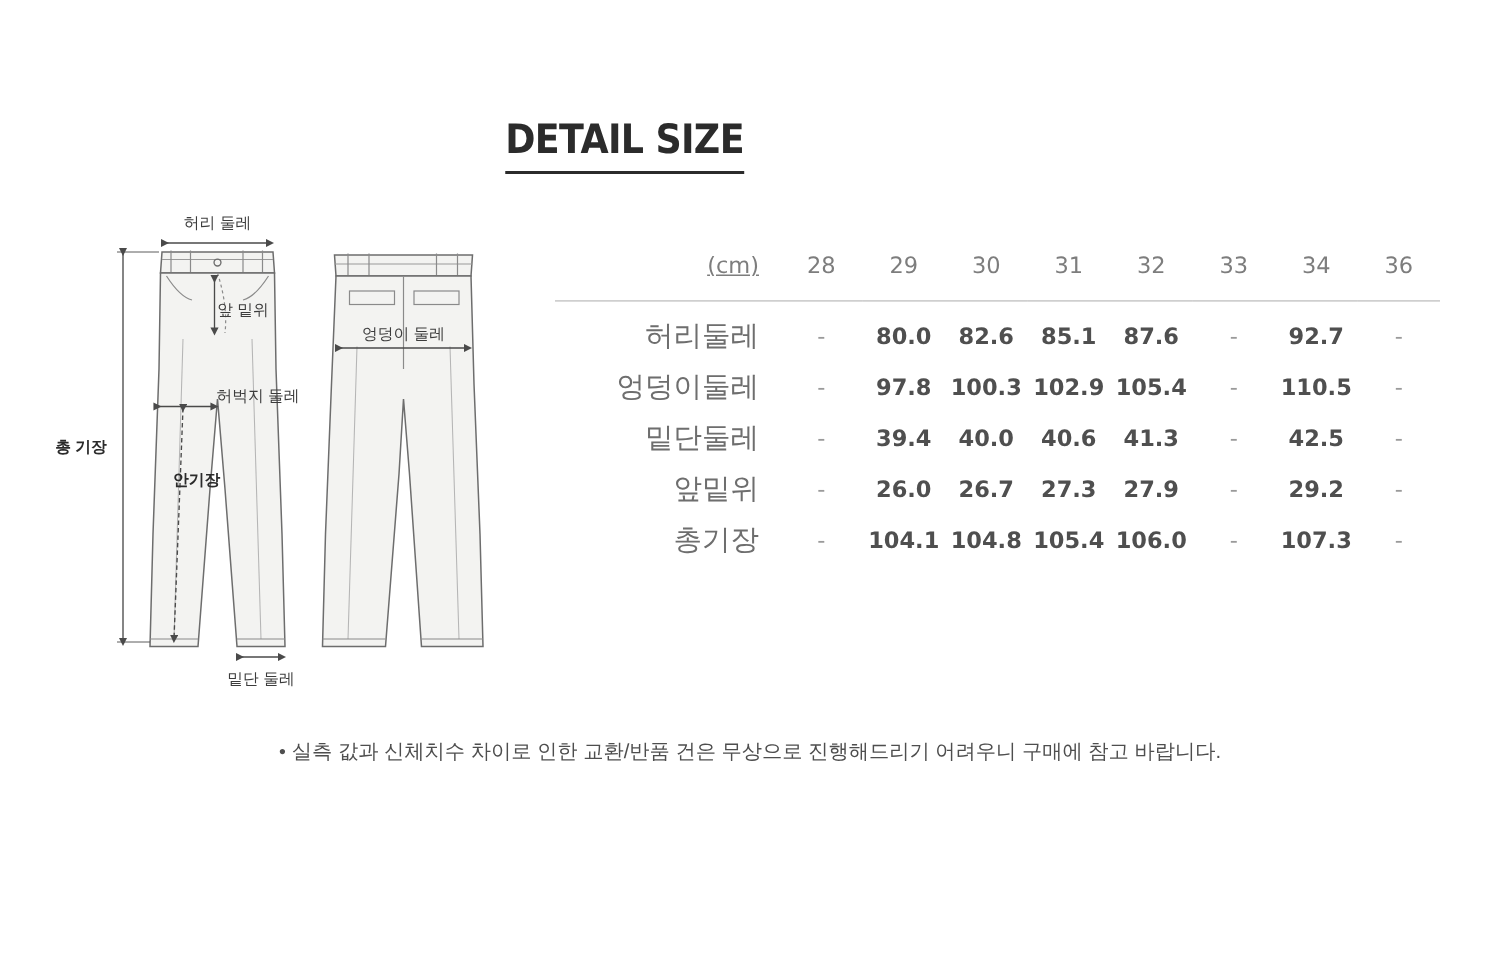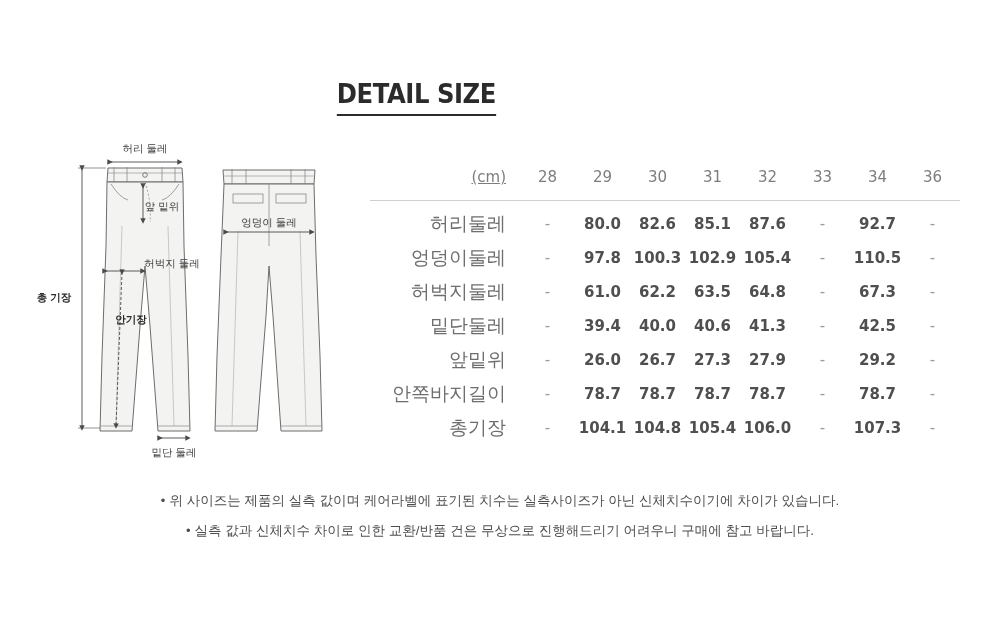--- a/index.html
+++ b/index.html
@@ -258,31 +258,20 @@
         <td class="val dash">-</td>
         <td class="val">97.8</td>
         <td class="val">100.3</td>
         <td class="val">102.9</td>
         <td class="val">105.4</td>
         <td class="val dash">-</td>
         <td class="val">110.5</td>
         <td class="val dash">-</td>
       </tr>
       <tr>
-        <td class="rowlabel">허벅지둘레</td>
-        <td class="val dash">-</td>
-        <td class="val">61.0</td>
-        <td class="val">62.2</td>
-        <td class="val">63.5</td>
-        <td class="val">64.8</td>
-        <td class="val dash">-</td>
-        <td class="val">67.3</td>
-        <td class="val dash">-</td>
-      </tr>
-      <tr>
         <td class="rowlabel">밑단둘레</td>
         <td class="val dash">-</td>
         <td class="val">39.4</td>
         <td class="val">40.0</td>
         <td class="val">40.6</td>
         <td class="val">41.3</td>
         <td class="val dash">-</td>
         <td class="val">42.5</td>
         <td class="val dash">-</td>
       </tr>
@@ -291,45 +280,31 @@
         <td class="val dash">-</td>
         <td class="val">26.0</td>
         <td class="val">26.7</td>
         <td class="val">27.3</td>
         <td class="val">27.9</td>
         <td class="val dash">-</td>
         <td class="val">29.2</td>
         <td class="val dash">-</td>
       </tr>
       <tr>
-        <td class="rowlabel">안쪽바지길이</td>
-        <td class="val dash">-</td>
-        <td class="val">78.7</td>
-        <td class="val">78.7</td>
-        <td class="val">78.7</td>
-        <td class="val">78.7</td>
-        <td class="val dash">-</td>
-        <td class="val">78.7</td>
-        <td class="val dash">-</td>
-      </tr>
-      <tr>
         <td class="rowlabel">총기장</td>
         <td class="val dash">-</td>
         <td class="val">104.1</td>
         <td class="val">104.8</td>
         <td class="val">105.4</td>
         <td class="val">106.0</td>
         <td class="val dash">-</td>
         <td class="val">107.3</td>
         <td class="val dash">-</td>
       </tr>
     </tbody>
   </table>
 </div>
 
 <div class="notes">
   <div class="note">
-    <span class="bullet">•</span><span>위 사이즈는 제품의 실측 값이며 케어라벨에 표기된 치수는 실측사이즈가 아닌 신체치수이기에 차이가 있습니다.</span>
-  </div>
-  <div class="note">
     <span class="bullet">•</span><span>실측 값과 신체치수 차이로 인한 교환/반품 건은 무상으로 진행해드리기 어려우니 구매에 참고 바랍니다.</span>
   </div>
 </div>
 
 </body></html>

